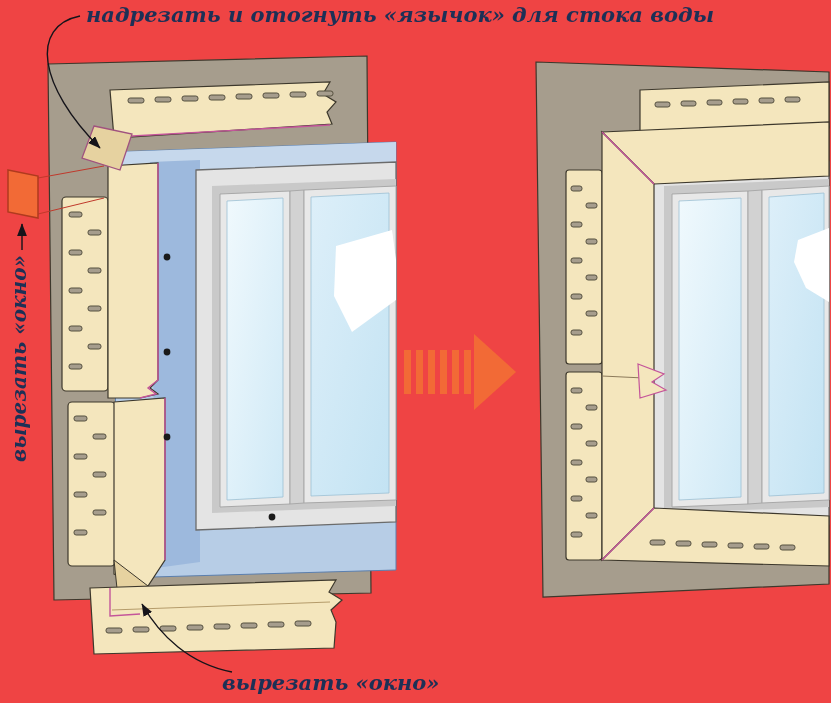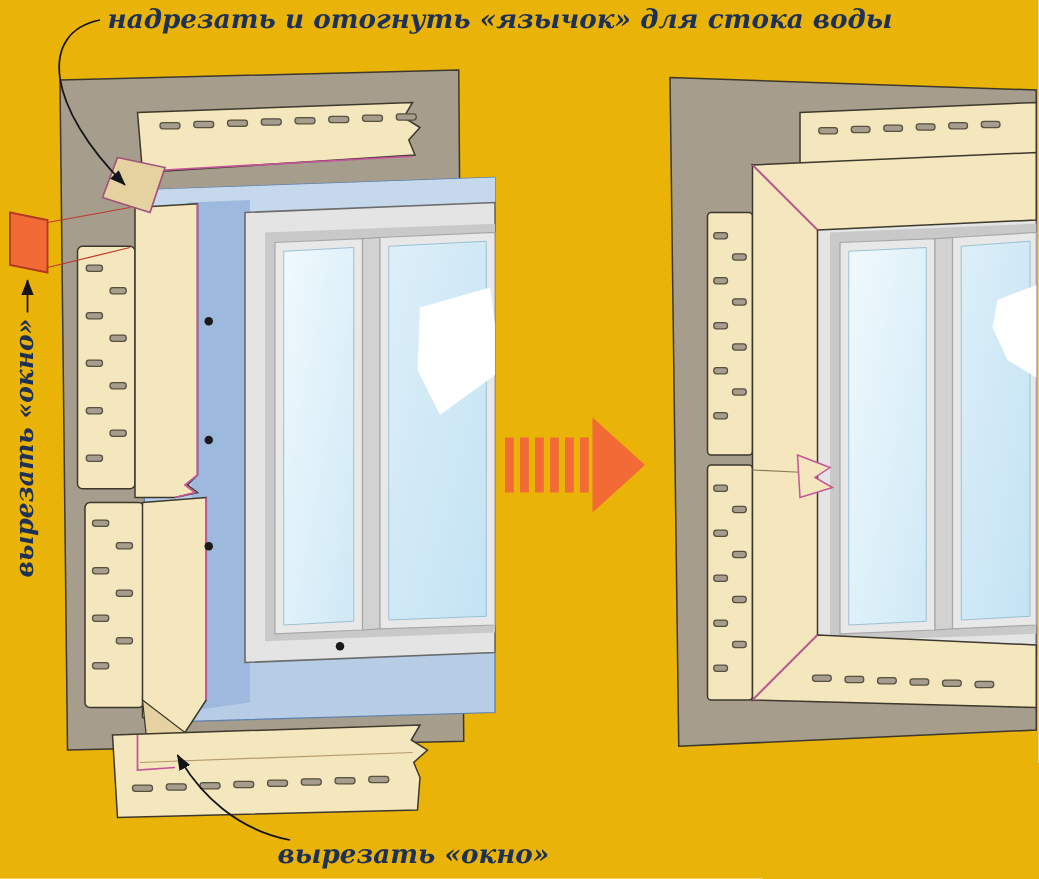--- a/index.html
+++ b/index.html
@@ -1,16 +1,16 @@
 <!DOCTYPE html>
 <html style="--wall: #a69d8d; --siding: #f4e6bd; --siding_shadow: #e6d2a0; --membrane: #b7cde6; --membrane_dark: #9db9dd; --membrane_light: #c6d8ec; --frame: #e4e4e4; --frame_dark: #c9c9c9; --mullion: #d2d2d2; --glass_light: #eef8fd; --glass_dark: #c3e3f3; --arrow: #f26a36; --pink_edge: #c4559a; --ink: #1d3056; --outline: #3d382c; --cut_swatch: #f26a36;"><head>
 <meta charset="utf-8">
 <style>
   html,body{margin:0;padding:0;background:#ffffff;}
-  .canvas{position:relative;width:831px;height:703px;background:#eab308;overflow:hidden;}
+  .canvas{position:relative;width:831px;height:703px;background:#ef4444;overflow:hidden;}
   svg{display:block;}
   .annot{font:italic 700 21px "DejaVu Serif", serif; fill:var(--ink,#1d3056);}
   .annot-small{font:italic 700 20px "DejaVu Serif", serif; fill:var(--ink,#1d3056);}
   .outline{stroke:#3d382c;stroke-width:1.2;}
   .slot{fill:var(--wall,#a69d8d);stroke:#55503f;stroke-width:1;}
   .pink{stroke:var(--pink_edge,#c4559a);stroke-width:1.4;fill:none;}
   .leader{stroke:#15141a;stroke-width:1.4;fill:none;}
   .redline{stroke:#c0392b;stroke-width:1;fill:none;}
 </style>
 </head>

